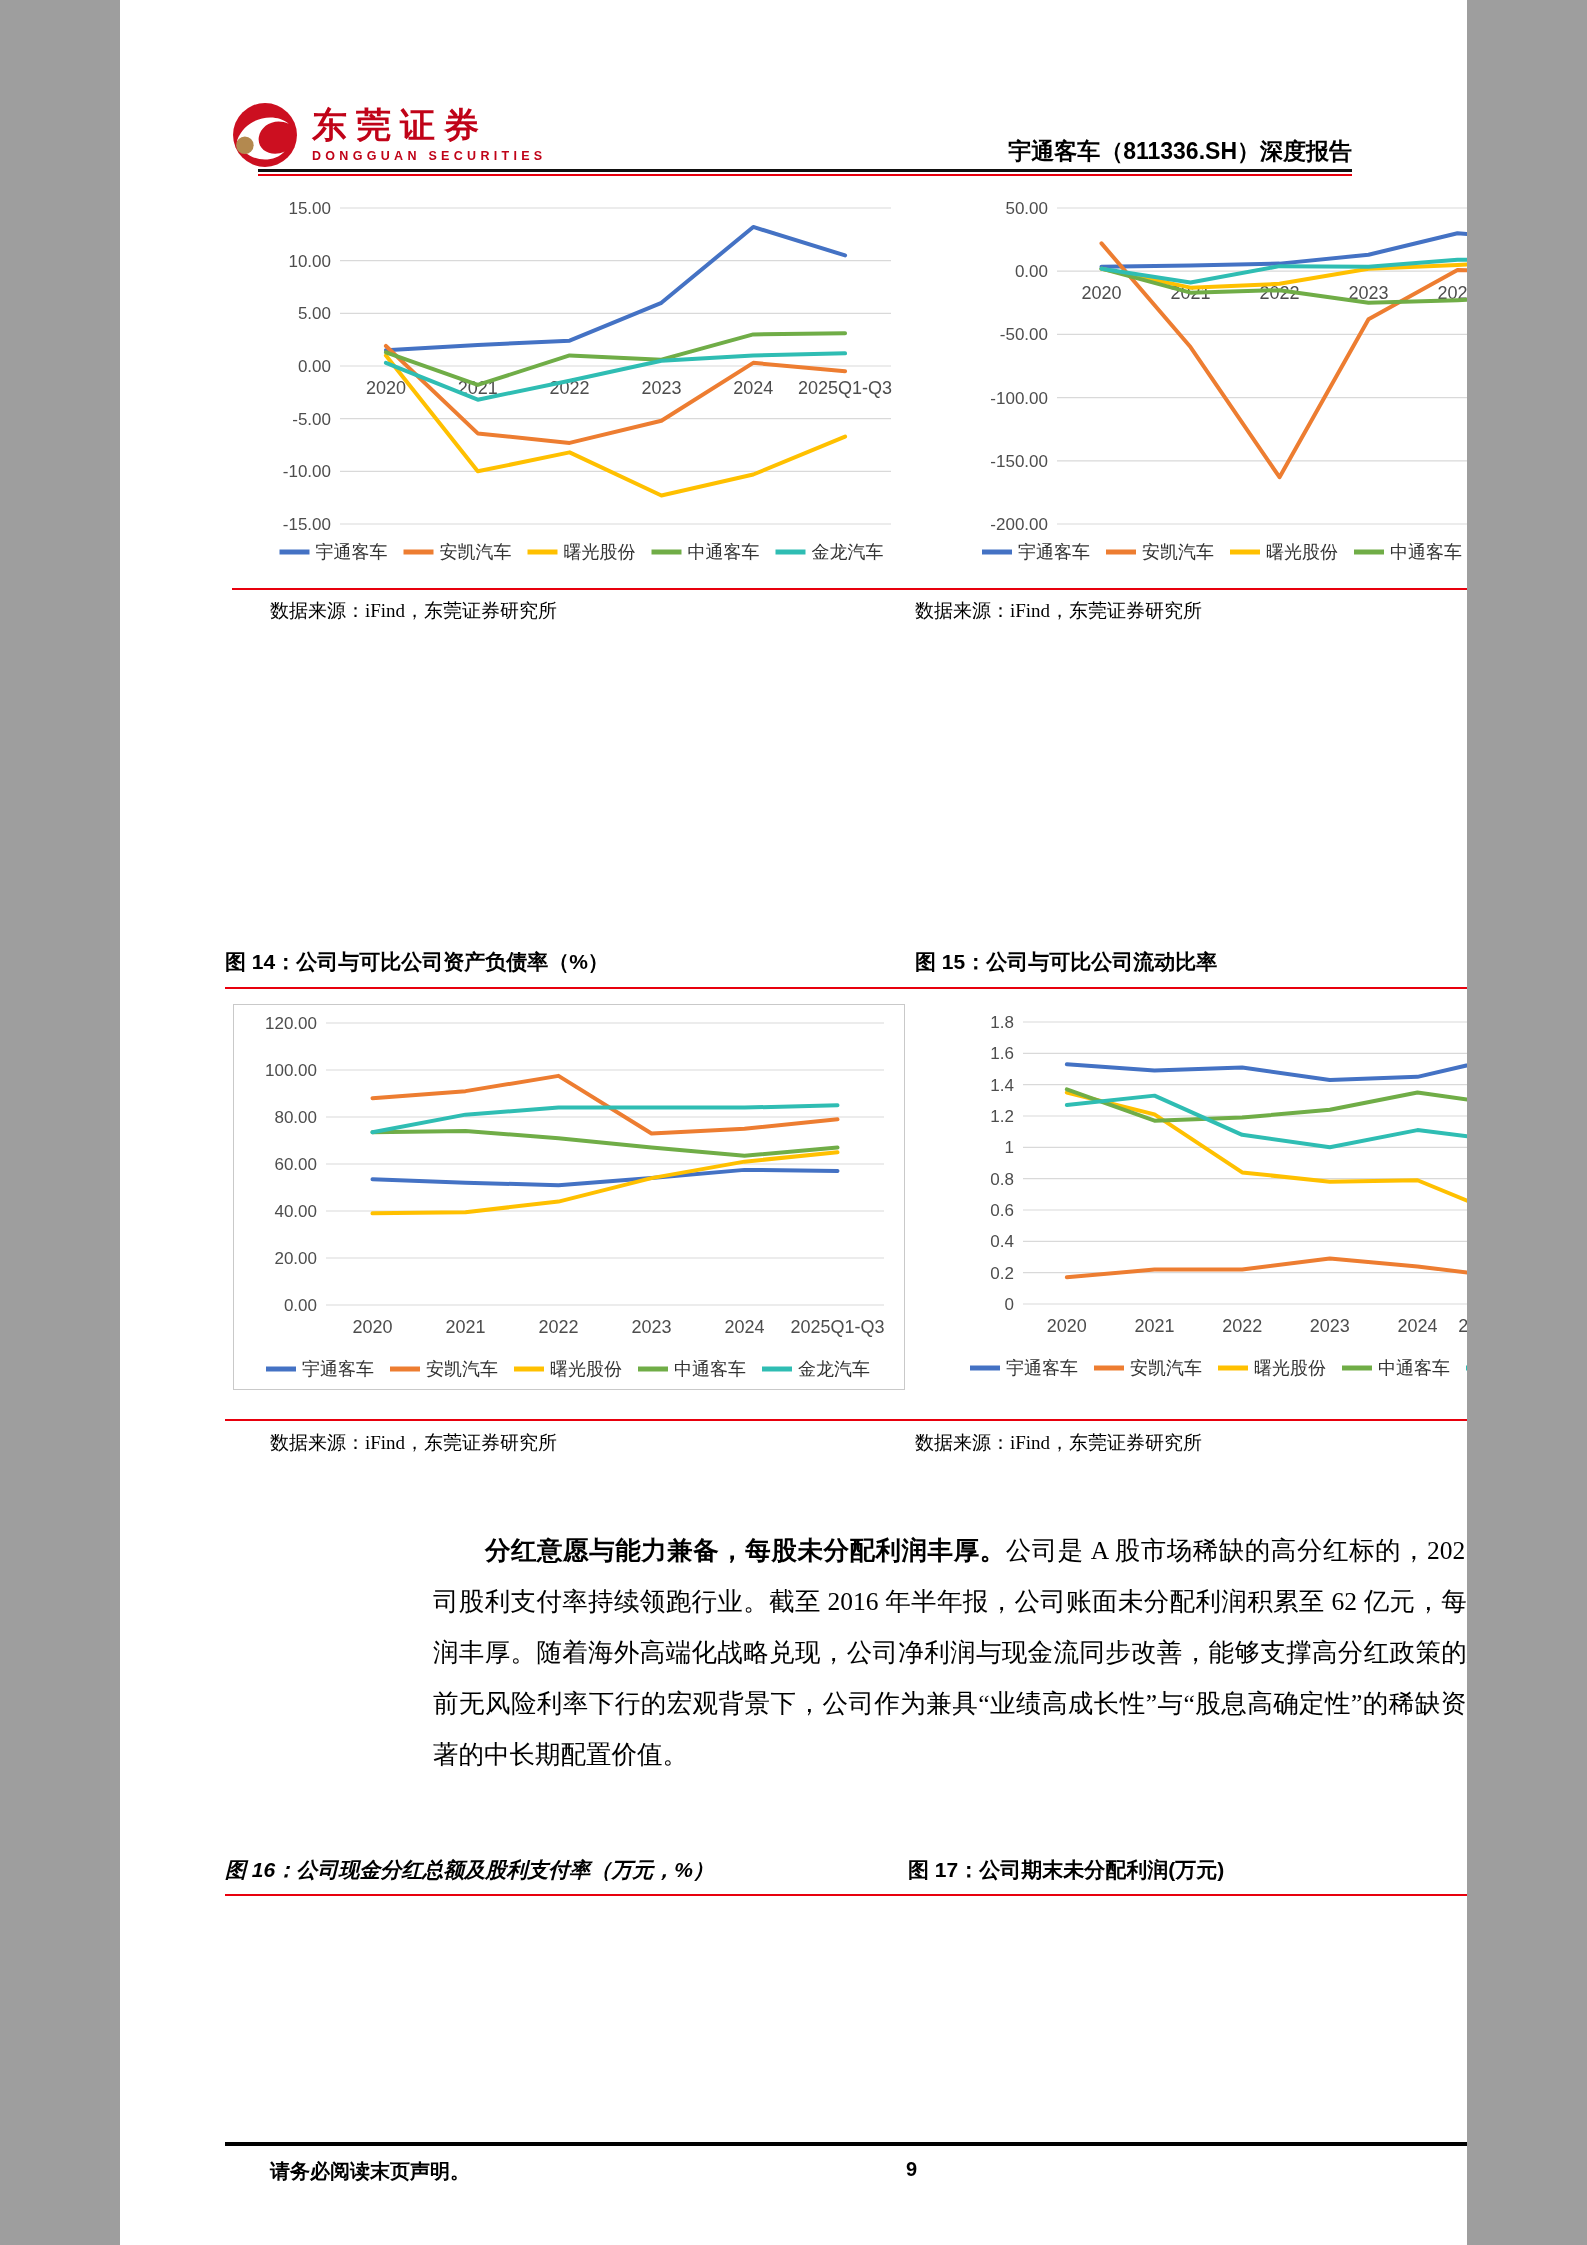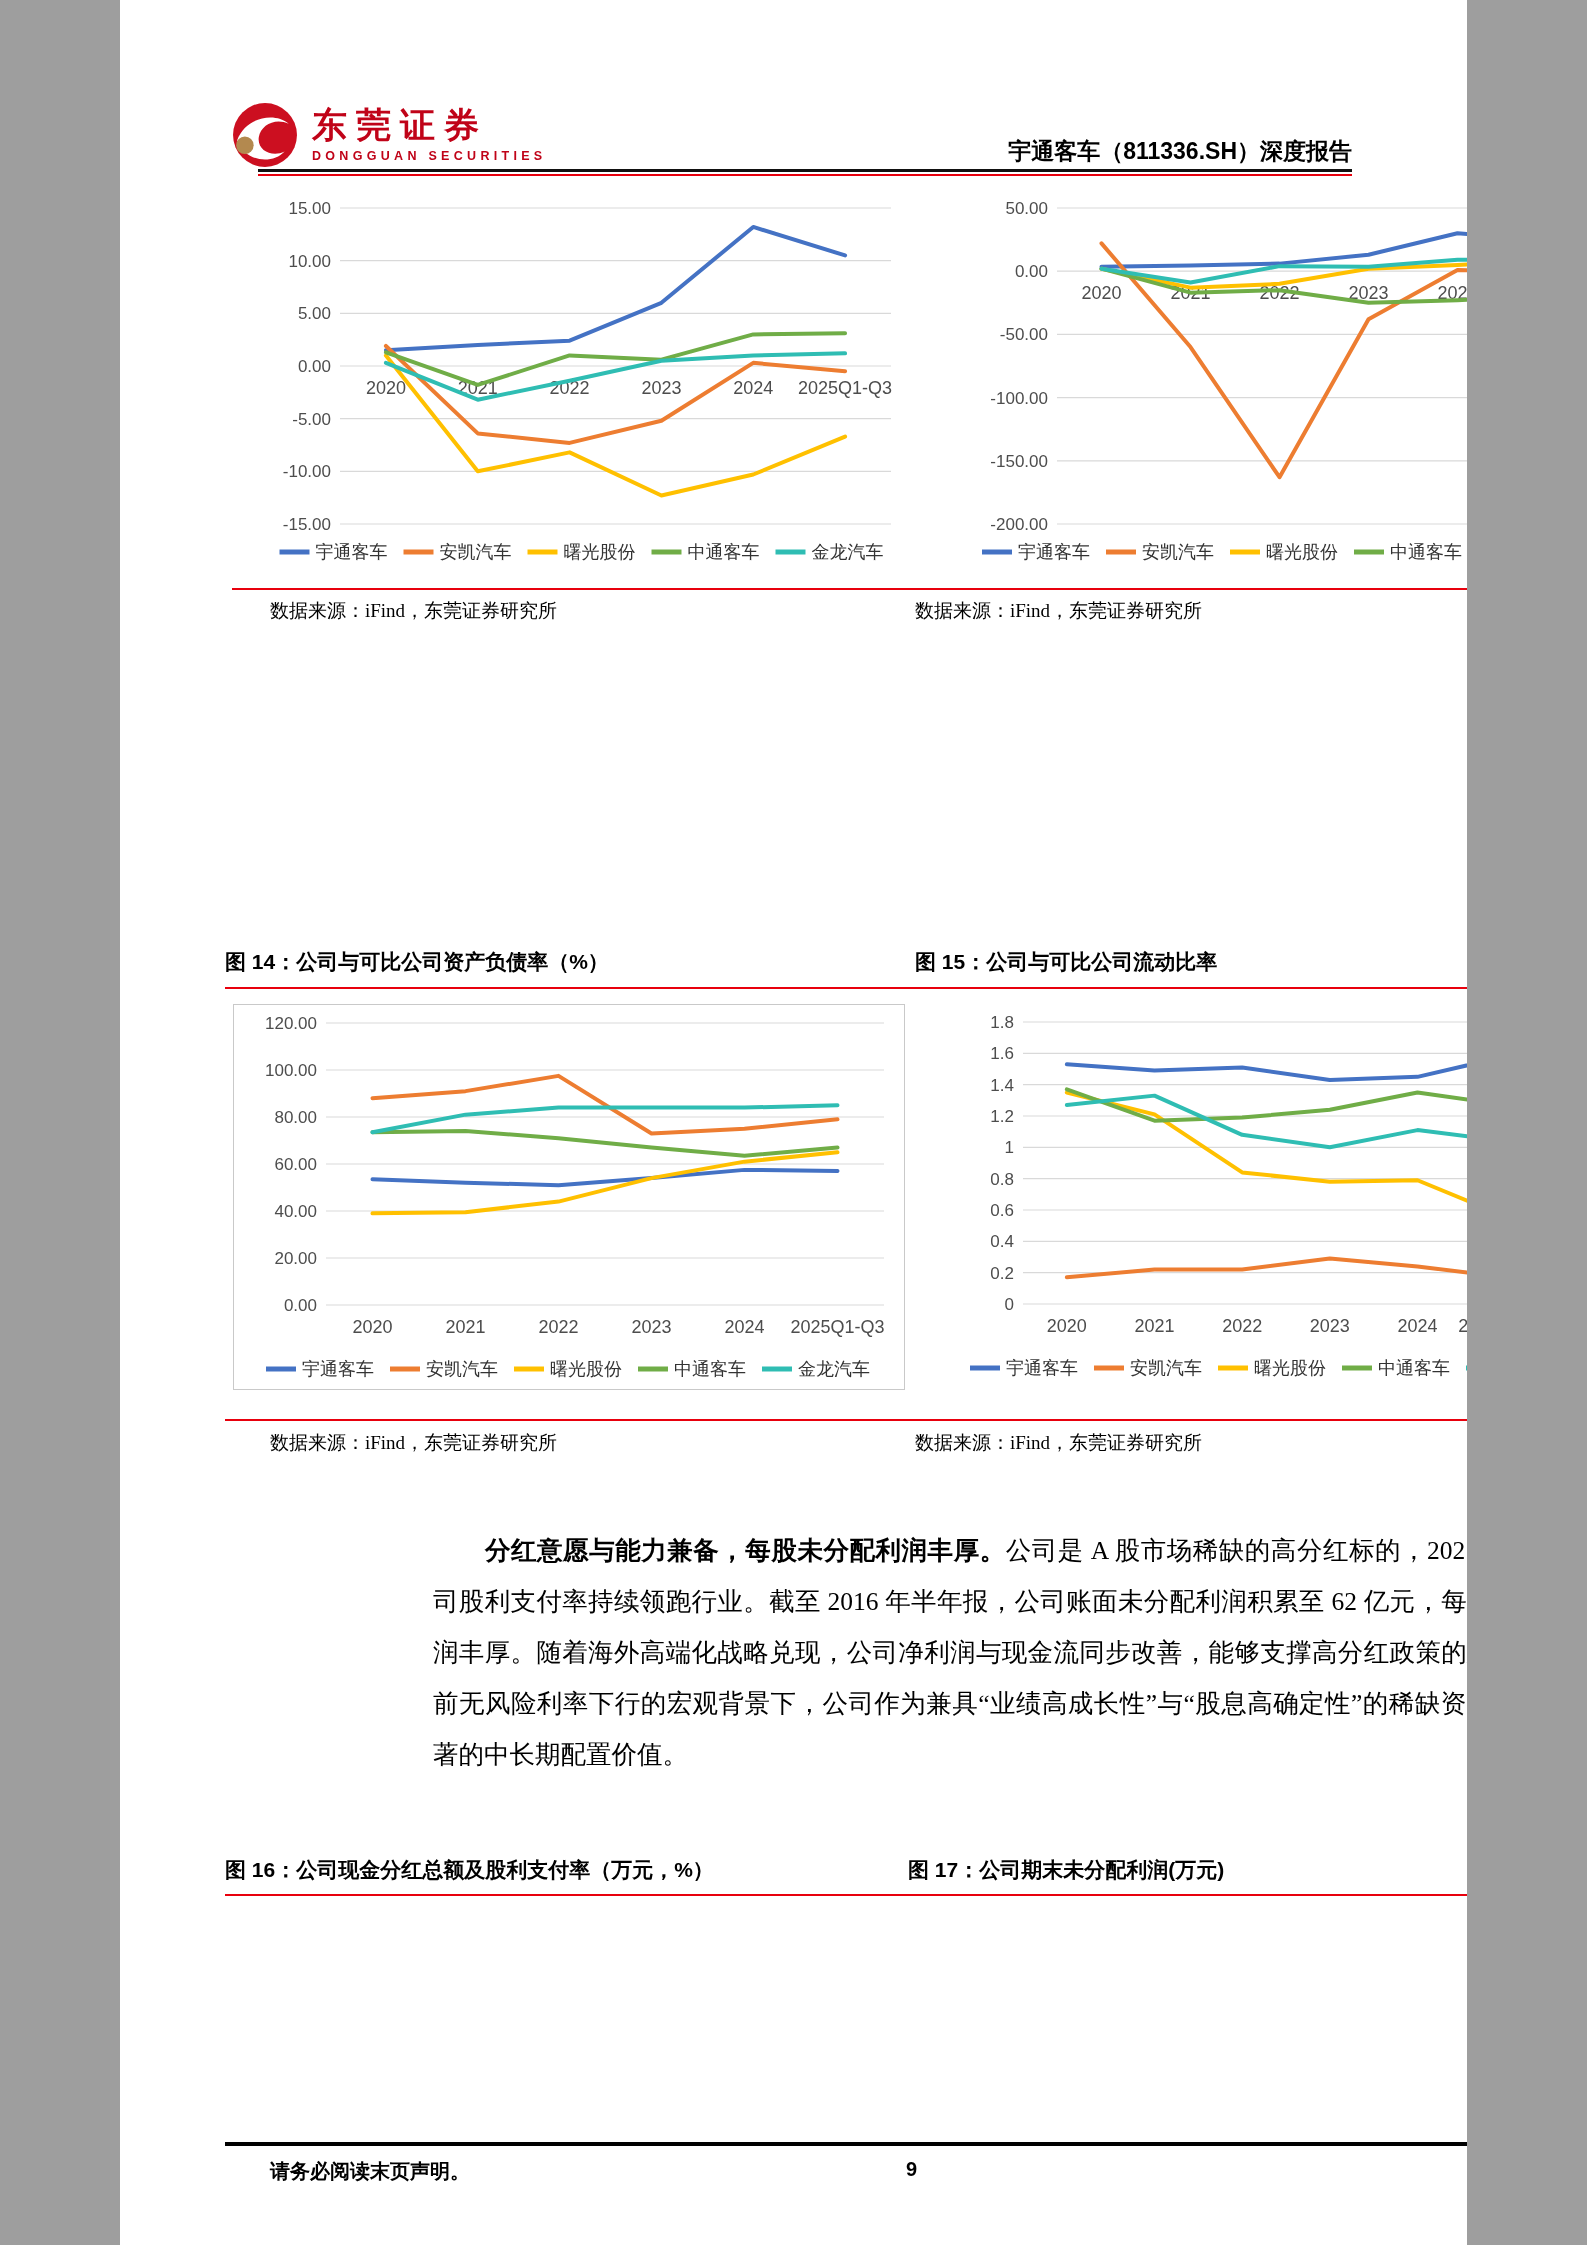--- a/index.html
+++ b/index.html
@@ -207,21 +207,21 @@
     </svg>
 
   <div class="abs redline" style="left:105px;width:1378px;top:1419px;"></div>
   <div class="abs source-note" style="left:150px;top:1430px;">数据来源：iFind，东莞证券研究所</div>
   <div class="abs source-note" style="left:795px;top:1430px;">数据来源：iFind，东莞证券研究所</div>
 
   <p class="abs para" style="left:313px;top:1525px;width:1163px;">
     <b>分红意愿与能力兼备，每股未分配利润丰厚。</b><span>公司是 A 股市场稀缺的高分红标的，2021-2024 年公司股利支付率持续领跑行业。截至 2016 年半年报，公司账面未分配利润积累至 62 亿元，每股未分配利润丰厚。随着海外高端化战略兑现，公司净利润与现金流同步改善，能够支撑高分红政策的延续。在当前无风险利率下行的宏观背景下，公司作为兼具“业绩高成长性”与“股息高确定性”的稀缺资产，具备显著的中长期配置价值。</span>
   </p>
 
-  <div class="abs figure-title" style="left:105px;top:1856px;">图 16：公司现金分红总额及股利支付率（万元，%）</div>
+  <div class="abs figure-title" style="left:105px;top:1856px;font-style:italic;">图 16：公司现金分红总额及股利支付率（万元，%）</div>
   <div class="abs figure-title" style="left:788px;top:1856px;">图 17：公司期末未分配利润(万元)</div>
   <div class="abs redline" style="left:105px;width:1378px;top:1894px;"></div>
 
   <div class="abs footer-rule" style="left:105px;width:1378px;top:2142px;"></div>
   <div class="abs footer-text" style="left:150px;top:2158px;">请务必阅读末页声明。</div>
   <div class="abs footer-text" style="left:786px;top:2158px;">9</div>
 
 </div>
 
 </body></html>

